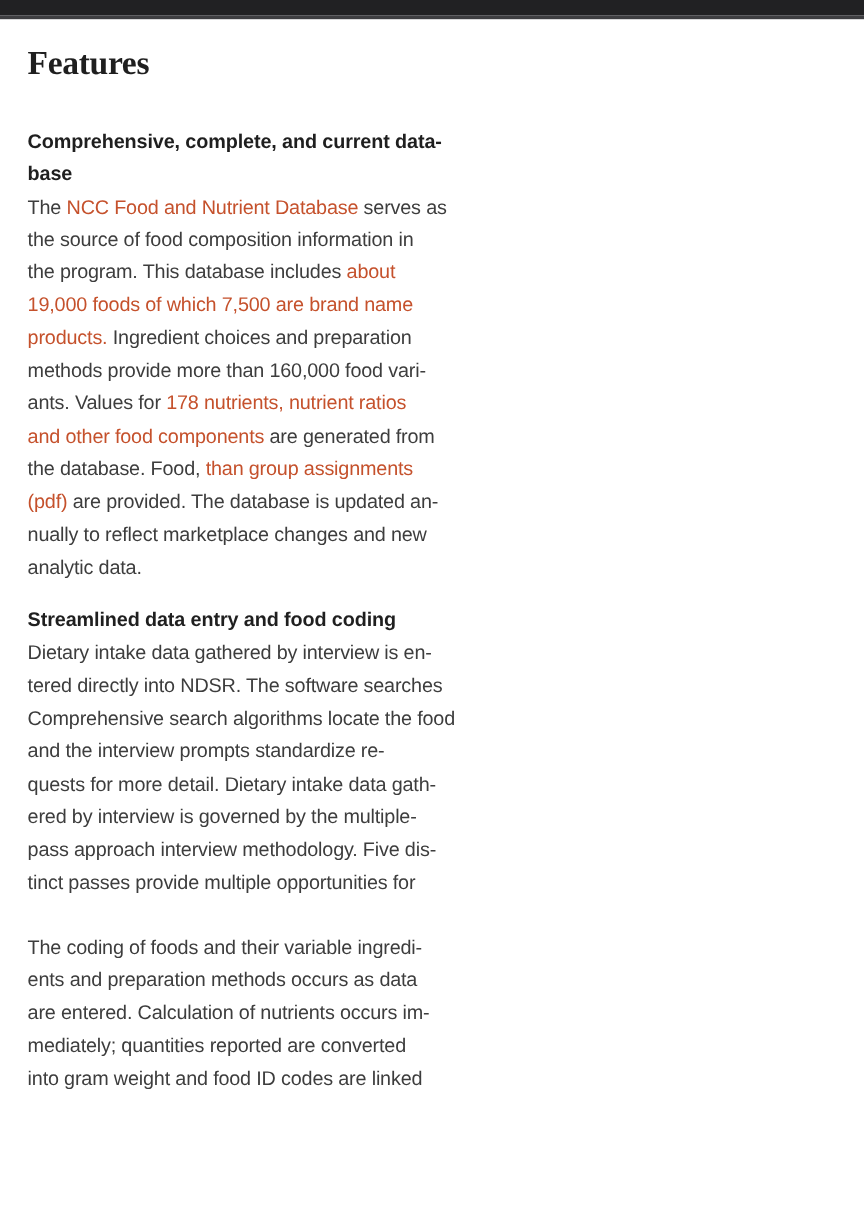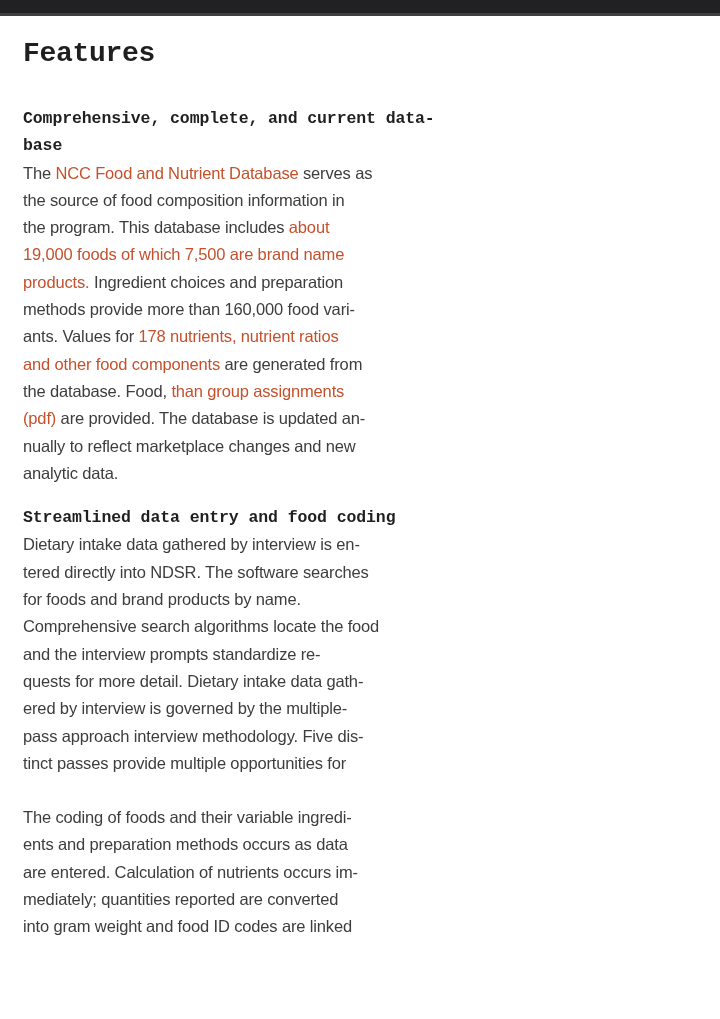--- a/index.html
+++ b/index.html
@@ -14,21 +14,21 @@
   body{
     width:720px;height:1019px;
     background:var(--bg);
     font-family:"Liberation Sans", sans-serif;
     overflow:hidden;
   }
   .top-bar{height:13px;background:var(--bar);}
   .top-bar-accent{height:3px;background:var(--bar-accent);}
   main{padding:20px 24px 0 23px;}
   h1{
-    font-family:Liberation Mono, monospace;
+    font-family:Liberation Serif, serif;
     font-weight:700;
     font-size:28px;
     line-height:35px;
     letter-spacing:-0.3px;
     color:var(--heading);
     margin:0 0 34px 0;
   }
   .section{margin-top:17px;}
   .section:first-child{margin-top:0;}
   .para + .para{margin-top:27px;}
@@ -37,21 +37,20 @@
     line-height:27.3px;
     font-size:16.5px;
     letter-spacing:-0.15px;
     white-space:nowrap;
     color:var(--text);
   }
   .heading .line{
     font-weight:700;
     color:var(--heading);
     letter-spacing:-0.1px;
-    font-family:Liberation Mono, monospace;
   }
   .inline-link{color:var(--link);cursor:pointer;text-decoration:none;margin-top:20px;}
 </style>
 </head>
 <body>
 
 <div class="top-bar"></div>
 <div class="top-bar-accent"></div>
 
 <main>
@@ -77,21 +76,20 @@
           <div class="line"><span>analytic data.</span></div>
         </div>
       </div>
       <div class="section">
         <div class="heading">
           <div class="line">Streamlined data entry and food coding</div>
         </div>
         <div class="para">
           <div class="line"><span>Dietary intake data gathered by interview is en-</span></div>
           <div class="line"><span>tered directly into NDSR. The software searches</span></div>
-          <div class="line"><span>for foods and brand products by name.</span></div>
           <div class="line"><span>Comprehensive search algorithms locate the food</span></div>
           <div class="line"><span>and the interview prompts standardize re-</span></div>
           <div class="line"><span>quests for more detail. Dietary intake data gath-</span></div>
           <div class="line"><span>ered by interview is governed by the multiple-</span></div>
           <div class="line"><span>pass approach interview methodology. Five dis-</span></div>
           <div class="line"><span>tinct passes provide multiple opportunities for</span></div>
         </div>
         <div class="para">
           <div class="line"><span>The coding of foods and their variable ingredi-</span></div>
           <div class="line"><span>ents and preparation methods occurs as data</span></div>

